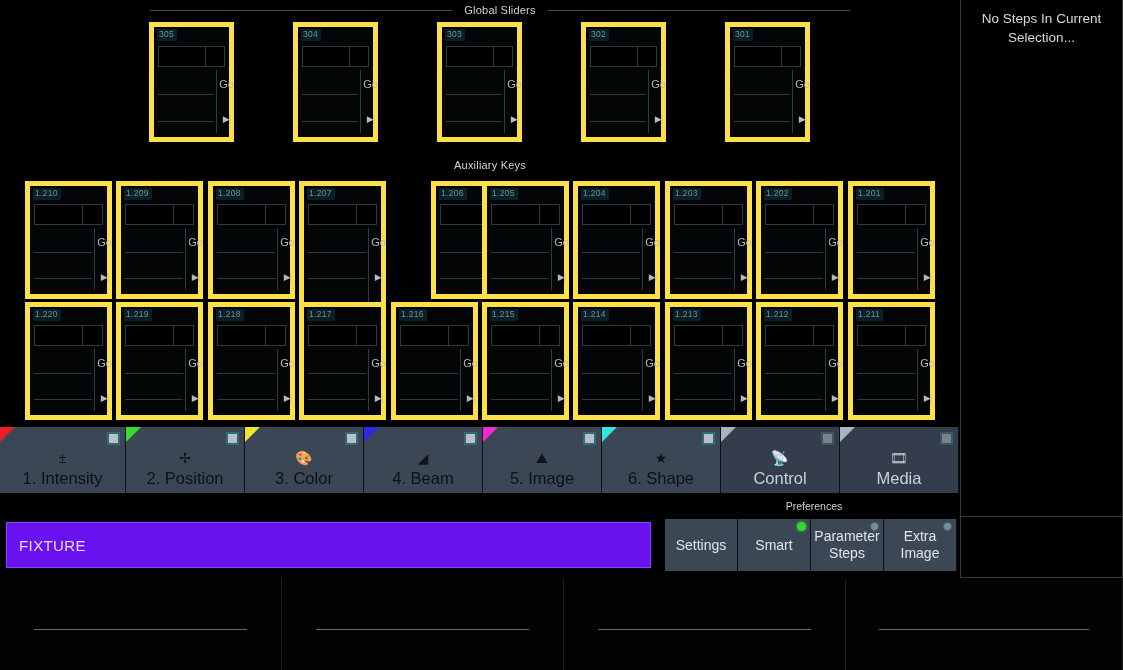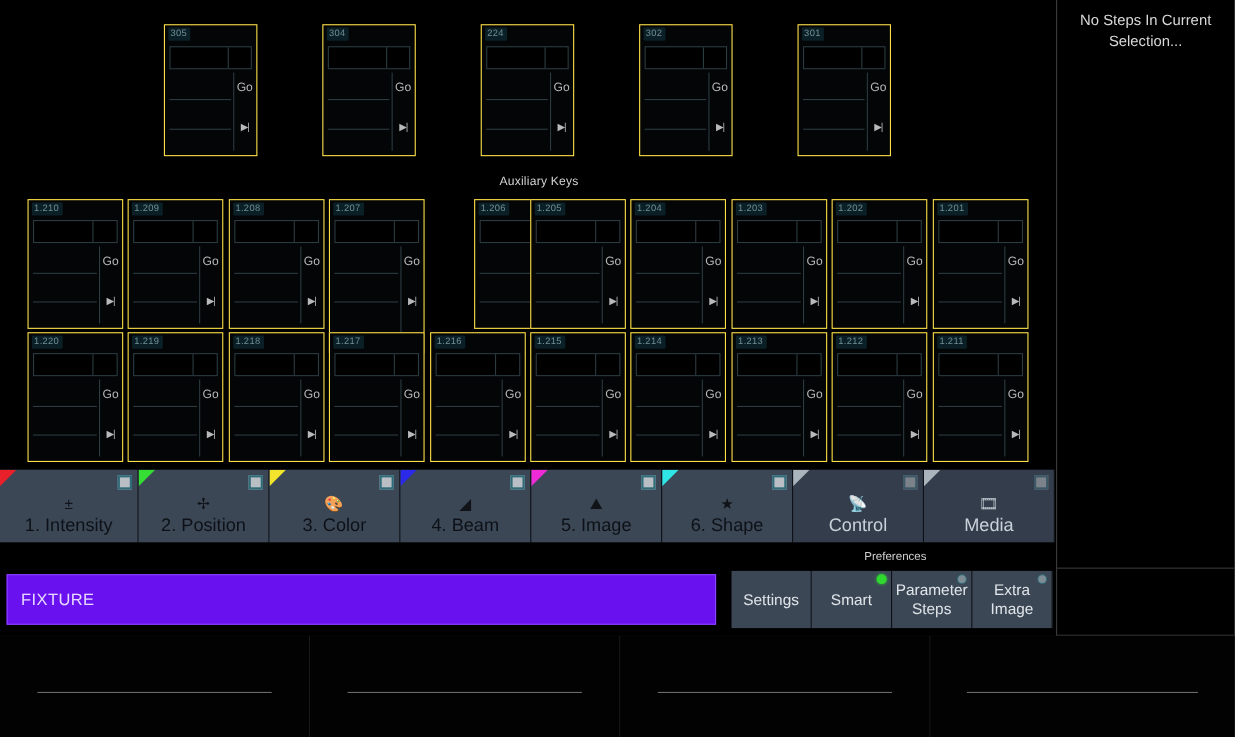--- a/index.html
+++ b/index.html
@@ -15,21 +15,21 @@
   .section-head {
     position:absolute; display:flex; align-items:center;
     font-size:11px; color:#d2d2d2; letter-spacing:.2px;
   }
   .rule { flex:1 1 auto; height:1px; background:#4a4a4a; }
   .section-head .title { padding:0 12px; white-space:nowrap; }
 
   
   .cell {
     position:absolute;
-    border:1px solid #fde047;
+    border:5px solid #fde047;
     background:#030506;
     text-decoration:underline;
   }
   .cell .idlabel {
     position:absolute; left:3px; top:2px;
     font-size:8.5px; color:#6f8f96;
     background:#0b2026; padding:0px 3px 1px 2px;
     line-height:11px; border-radius:1px;
     letter-spacing:.3px;
   }
@@ -137,20 +137,25 @@
     position:absolute; left:12%; right:12%; top:51px;
     height:1px; background:#6a6a6a;
   }
   .topline { position:absolute; left:0; top:578px; width:960px; height:1px; background:#202020; }
 </style>
 </head>
 <body>
 
 <div id="root">
 
+  <div class="section-head" style="left:150px; top:2px; width:700px; height:16px;">
+    <div class="rule"></div>
+    <div class="title">Global Sliders</div>
+    <div class="rule"></div>
+  </div>
 
   <div id="global-sliders">
       <div class="cell" style="left: 149px; top: 22px; width: 85px; height: 120px;">
         <div class="idlabel">305</div>
         <div class="bar" style="top: 19px; height: 21px;">
           <div class="fill"></div>
           <div class="rest"></div>
         </div>
         <div class="vdiv" style="left: 62px; top: 43px; bottom: 4px;"></div>
         <div class="hdiv" style="left: 4px; width: 56px; top: 67px;"></div>
@@ -164,21 +169,21 @@
           <div class="fill"></div>
           <div class="rest"></div>
         </div>
         <div class="vdiv" style="left: 62px; top: 43px; bottom: 4px;"></div>
         <div class="hdiv" style="left: 4px; width: 56px; top: 67px;"></div>
         <div class="hdiv" style="left: 4px; width: 56px; top: 94px;"></div>
         <div class="go" style="left: 62px; width: 21px; top: 52px;">Go</div>
         <div class="pl" style="left: 62px; width: 21px; top: 88px;">▶|</div>
       </div>
       <div class="cell" style="left: 437px; top: 22px; width: 85px; height: 120px;">
-        <div class="idlabel">224</div>
+        <div class="idlabel">303</div>
         <div class="bar" style="top: 19px; height: 21px;">
           <div class="fill"></div>
           <div class="rest"></div>
         </div>
         <div class="vdiv" style="left: 62px; top: 43px; bottom: 4px;"></div>
         <div class="hdiv" style="left: 4px; width: 56px; top: 67px;"></div>
         <div class="hdiv" style="left: 4px; width: 56px; top: 94px;"></div>
         <div class="go" style="left: 62px; width: 21px; top: 52px;">Go</div>
         <div class="pl" style="left: 62px; width: 21px; top: 88px;">▶|</div>
       </div>

